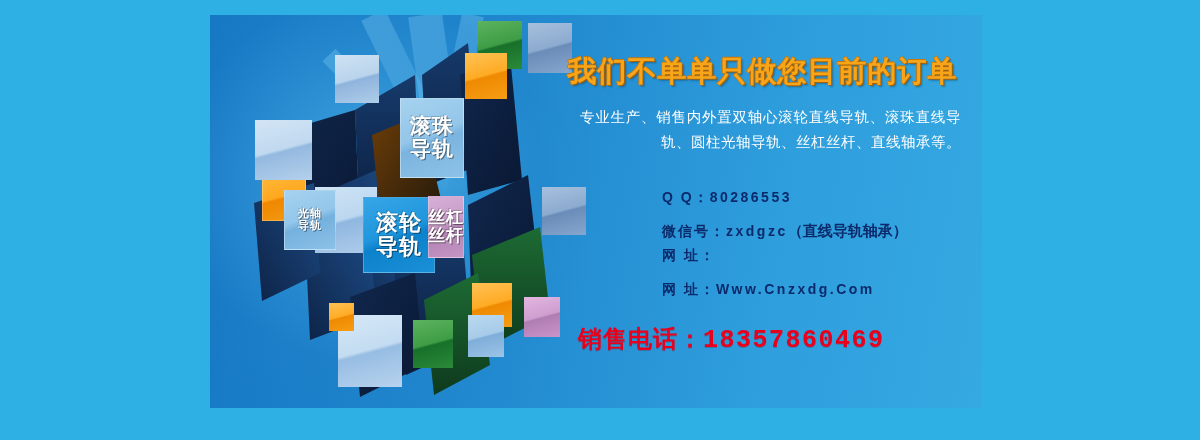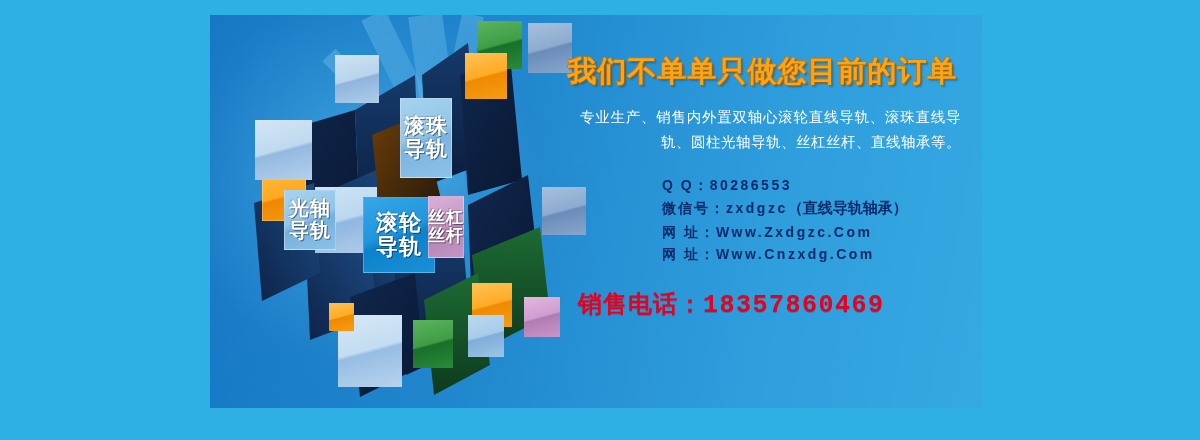--- a/index.html
+++ b/index.html
@@ -123,21 +123,21 @@
     margin-top: 18px;
     padding-left: 68px;
     color: #0b2a6b;
     font-size: 14px;
     line-height: 1.62;
     font-weight: bold;
   }
   .contact .row { display: flex; align-items: baseline; white-space: nowrap; }
   .contact .key { letter-spacing: 2px; margin-left: 44px; }
   .contact .colon { margin: 0 2px 0 0; }
-  .contact .val { letter-spacing: 1.5px; }
+  .contact .val { letter-spacing: 1.5px; margin-top: 12px; }
   .contact .val.mono { letter-spacing: 2.5px; }
   .contact .note { font-size: 15px; letter-spacing: 0px; font-weight: bold; }
 
   .phone {
     margin-top: 22px;
     padding-left: 28px;
     color: #e8001c;
     font-weight: bold;
     font-size: 24px;
     letter-spacing: 1px;
@@ -257,28 +257,28 @@
       <div class="cube" style="left:105px; top:172px; width:62px; height:66px;">
         <div class="face-front" style="background:linear-gradient(165deg,#cfe4f5 0%,#bbd7ef 48%,#8fb7e0 52%,#b0cdea 100%);"></div>
       </div>
 
       <div class="cube" style="left:332px; top:172px; width:44px; height:48px;">
         <div class="face-front" style="background:linear-gradient(165deg,#a6c0dd 0%,#8dabd0 48%,#6a8cb8 52%,#86a7ce 100%);"></div>
       </div>
 
     </div>
 
-    <div class="label-box" style="left:190px; top:83px; width:52px; height:80px; font-size:21px;
+    <div class="label-box" style="left:190px; top:83px; width:64px; height:80px; font-size:21px;
                 background:linear-gradient(160deg,#a5d2ef 0%,#94c6e9 45%,#7ab4df 55%,#8ec3e8 100%);
                 border:1px solid rgba(255,255,255,0.35);">
       <span>滚珠</span>
       <span>导轨</span>
     </div>
 
-    <div class="label-box" style="left:74px; top:175px; width:52px; height:60px; font-size:20px;
+    <div class="label-box" style="left:74px; top:175px; width:52px; height:60px; font-size:11px;
                 background:linear-gradient(160deg,#a5d2ef 0%,#93c6ea 45%,#75b1de 55%,#8bc1e7 100%);
                 border:1px solid rgba(255,255,255,0.32);">
       <span>光轴</span>
       <span>导轨</span>
     </div>
 
     <div class="label-box" style="left:153px; top:182px; width:72px; height:76px; font-size:22px;
                 background:linear-gradient(160deg,#36a6e6 0%,#1f96dd 45%,#0d82cc 55%,#1a90d8 100%);
                 border:1px solid rgba(255,255,255,0.22);">
       <span>滚轮</span>
@@ -309,21 +309,20 @@
         <div class="row">
           <span class="key">微信号</span>
           <span class="colon">：</span>
           <span class="val mono">zxdgzc</span>
           <span class="note">（直线导轨轴承）</span>
         </div>
 
         <div class="row">
           <span class="key">网    址</span>
           <span class="colon">：</span>
-          <span class="val mono">Www.Zxdgzc.Com</span>
         </div>
 
         <div class="row">
           <span class="key">网    址</span>
           <span class="colon">：</span>
           <span class="val mono">Www.Cnzxdg.Com</span>
         </div>
 
       </div>
 

